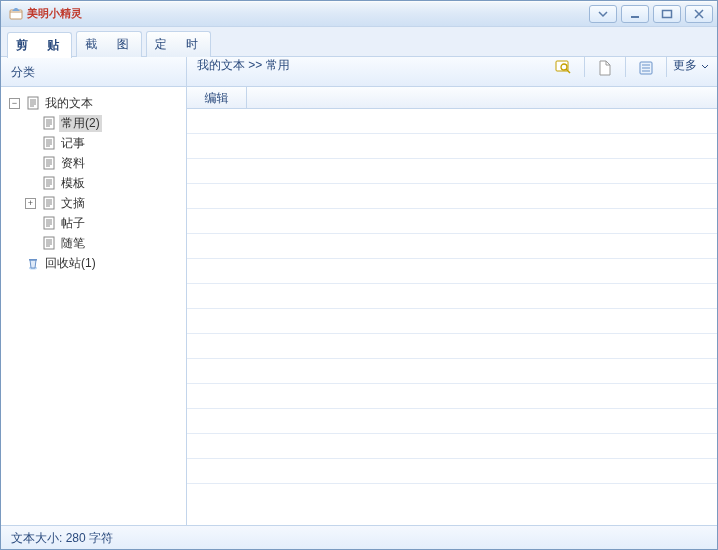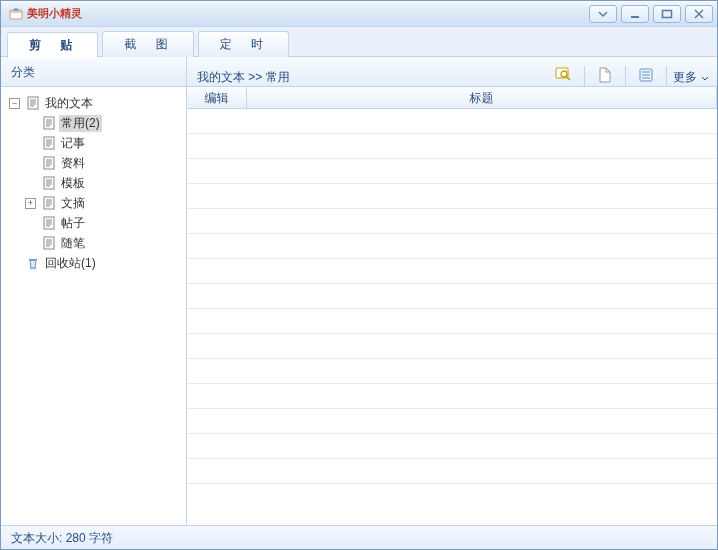--- a/index.html
+++ b/index.html
@@ -6,23 +6,23 @@
 body{margin:0;font-family:"Microsoft YaHei","SimSun",Tahoma,sans-serif;font-size:12px;color:#333;background:#fff;user-select:none}
 .window{width:718px;height:550px;border:1px solid #7a9ac0;background:#fff;display:flex;flex-direction:column;position:relative}
 .titlebar{height:26px;background:linear-gradient(#fefefe,#eef4fb 8%,#dde9f7 50%,#cfe0f4);display:flex;align-items:center;border-bottom:1px solid #c3d5eb;padding:0 4px}
 .app-icon{width:14px;height:14px;margin:0 4px;position:relative}
 .app-icon svg{width:14px;height:14px}
 .title-text{color:#c0392b;font-weight:bold;font-size:11px;flex:0 0 auto}
 .tb-spacer{flex:1}
 .win-btn{width:28px;height:18px;margin-left:4px;border:1px solid #9cb7d8;border-radius:3px;background:linear-gradient(#f7fbff,#dceafa);display:flex;align-items:center;justify-content:center;cursor:pointer}
 .win-btn svg{width:12px;height:10px}
 .tabs{display:flex;height:30px;background:#e9f0fa;border-bottom:1px solid #c3d5eb;padding:4px 6px 0 6px}
-.tab{padding:0 17px;margin-right:4px;height:26px;line-height:24px;border:1px solid #c3d5eb;border-bottom:none;border-radius:3px 3px 0 0;background:linear-gradient(#fdfefe,#e7eff9);color:#2b4b7e;letter-spacing:8px;text-indent:4px;font-size:12px;cursor:pointer}
+.tab{padding:0 4px;margin-right:4px;height:26px;line-height:24px;border:1px solid #c3d5eb;border-bottom:none;border-radius:3px 3px 0 0;background:linear-gradient(#fdfefe,#e7eff9);color:#2b4b7e;letter-spacing:8px;text-indent:4px;font-size:12px;cursor:pointer}
 .tab.active{background:#fff;font-weight:bold;position:relative;top:1px}
-.toolbar{height:30px;background:linear-gradient(#f8fbff,#e4eefb);border-bottom:1px solid #c3d5eb;display:flex;align-items:flex-end}
+.toolbar{height:30px;background:linear-gradient(#f8fbff,#e4eefb);border-bottom:1px solid #c3d5eb;display:flex;align-items:flex-start}
 .cat-label{width:186px;padding-left:10px;border-right:1px solid #c3d5eb;height:100%;line-height:30px;color:#2b4b7e}
 .breadcrumb{flex:1;padding-left:10px;color:#2b4b7e}
 .tb-btn{width:30px;height:22px;margin:0 3px;border:1px solid transparent;border-radius:3px;display:flex;align-items:center;justify-content:center;cursor:pointer}
 .tb-sep{width:1px;height:20px;background:#c3d5eb;margin:0 2px}
 .more{display:flex;align-items:center;color:#2b4b7e;padding:0 8px 0 4px;cursor:pointer}
 .more .chev{margin-left:4px}
 .content{flex:1;display:flex;overflow:hidden;background:#fff}
 .tree{width:186px;border-right:1px solid #c3d5eb;padding:6px 4px;overflow:auto}
 .tree-row{display:flex;align-items:center;height:20px;padding:1px 0;cursor:pointer}
 .expander{width:11px;height:11px;border:1px solid #999;background:#fff;display:flex;align-items:center;justify-content:center;margin-right:3px;font-size:9px;line-height:1;color:#555}
@@ -214,21 +214,20 @@
               <rect x="3" y="3" width="8" height="1.5" fill="#6b93c9"></rect>
             </svg>
         </span>
         <span class="tree-label">回收站(1)</span>
       </div>
     </div>
 
     <div class="gridwrap">
       <div class="grid-head">
         <div class="gh-col gh-edit">编辑</div>
-        <div class="gh-col gh-title">标题</div>
       </div>
       <div class="grid-body" id="grid-body">
           <div class="grid-row">
             <div class="cell-edit"></div>
             <div class="cell-title"></div>
           </div>
           <div class="grid-row">
             <div class="cell-edit"></div>
             <div class="cell-title"></div>
           </div>

